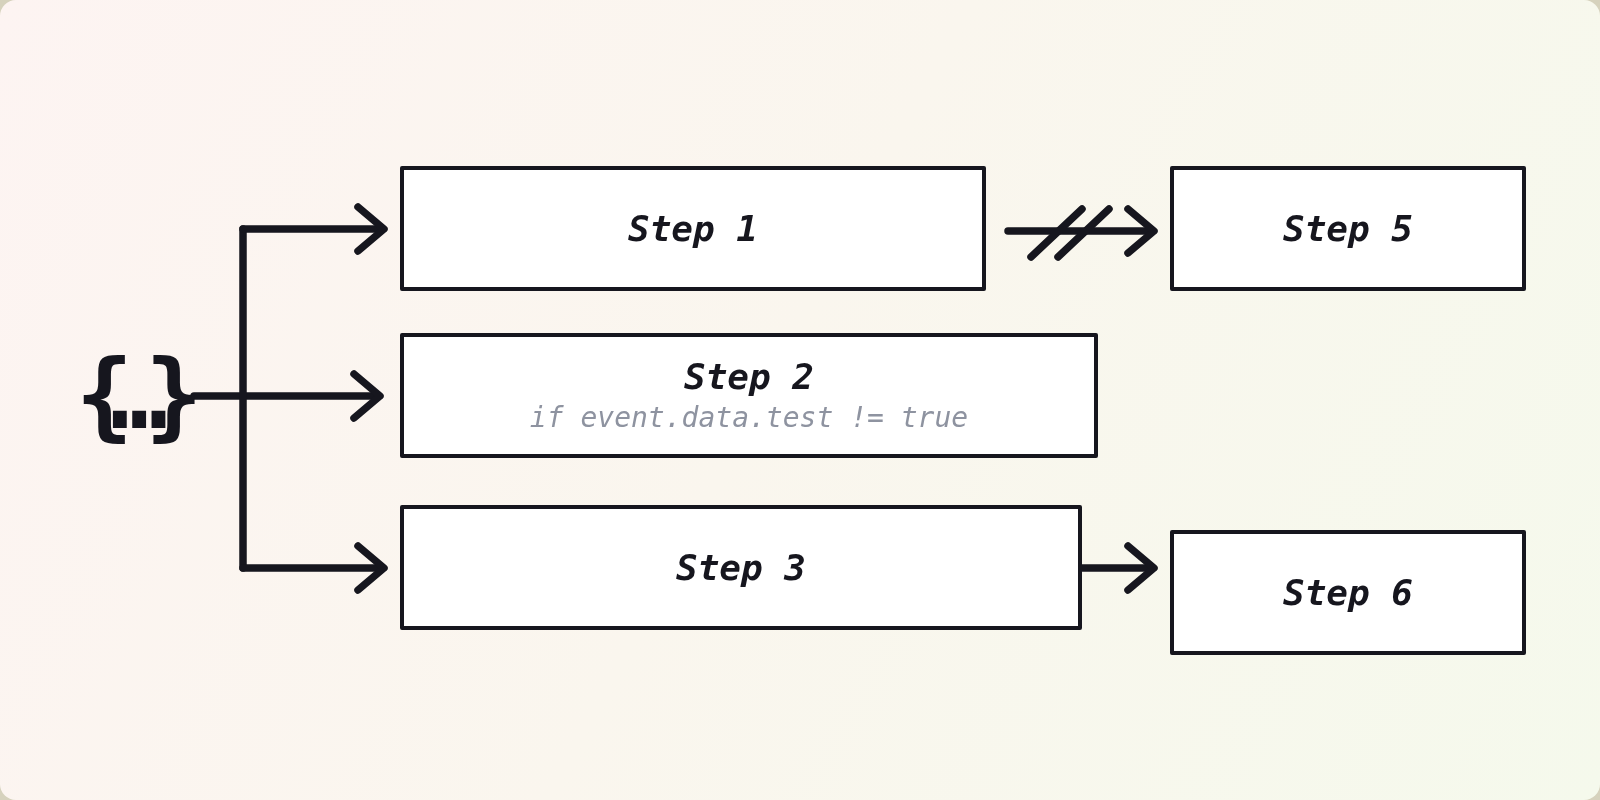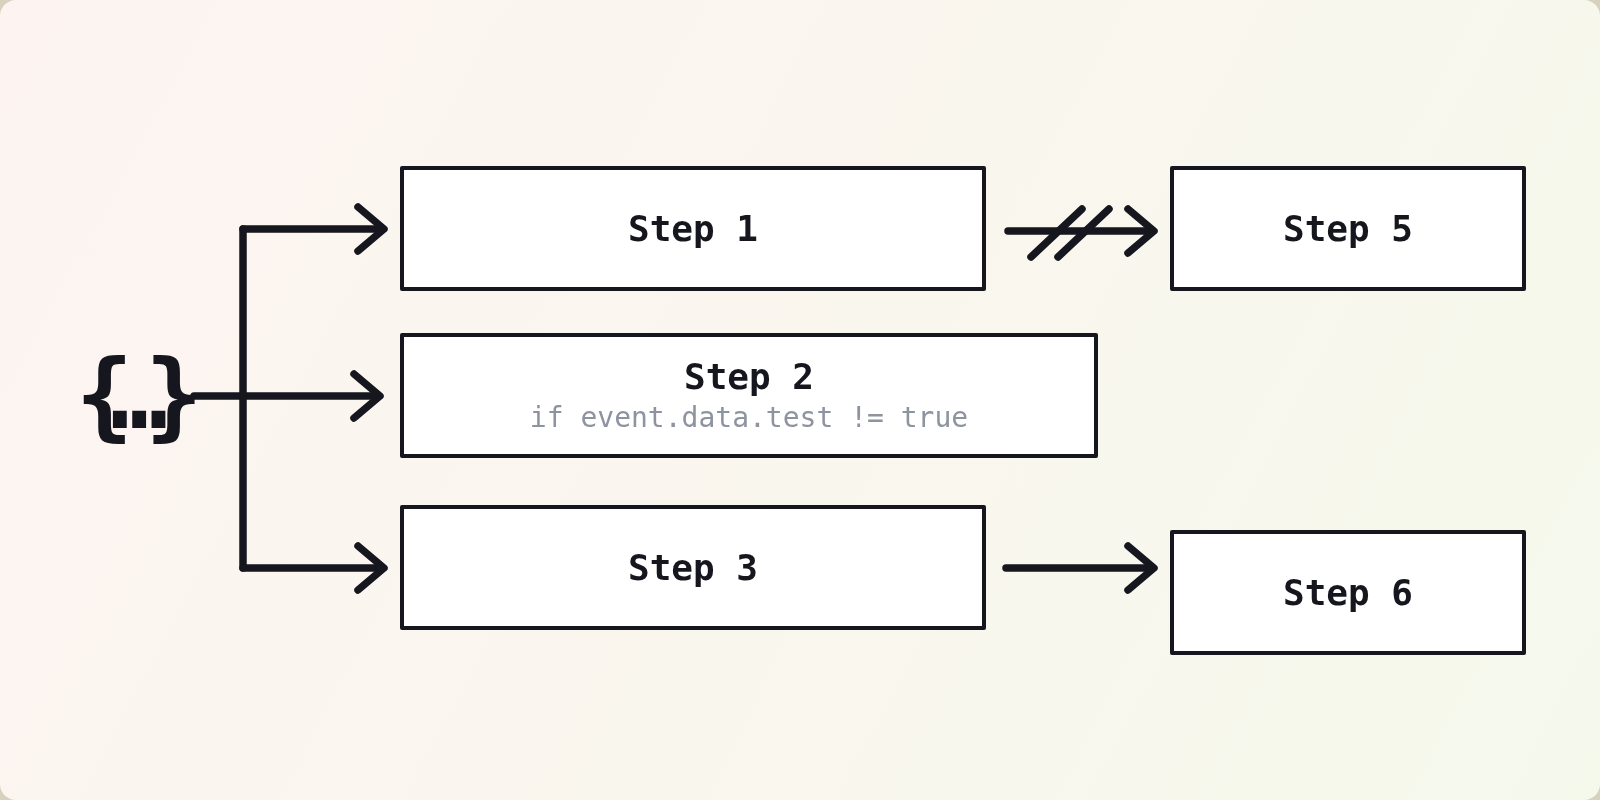--- a/index.html
+++ b/index.html
@@ -45,38 +45,39 @@
     line-height:1;
   }
   .step-node{
     position:absolute;
     background:var(--node-bg);
     border:4px solid var(--ink);
     border-radius:2px;
     display:flex;flex-direction:column;
     align-items:center;justify-content:center;
     gap:4px;
+    font-style:italic;
   }
   .step-title{
     color:var(--ink);
     font-size:36px;font-weight:bold;
     line-height:40px;
     white-space:nowrap;
   }
   .step-subtitle{
     color:var(--subtitle);
     font-size:28px;font-weight:normal;
     line-height:34px;
     white-space:nowrap;
   }
   .step-subtitle:empty{display:none;}
   
   #node-step-1{left:400px;top:166px;width:586px;height:125px;}
   #node-step-2{left:400px;top:333px;width:698px;height:125px;}
-  #node-step-3{left:400px;top:505px;width:586px;height:125px;}
+  #node-step-3{left:400px;top:505px;width:682px;height:125px;}
   #node-step-5{left:1170px;top:166px;width:356px;height:125px;}
   #node-step-6{left:1170px;top:530px;width:356px;height:125px;}
 </style>
 </head>
 <body>
 
 <div class="canvas">
 
   <svg class="edges-svg" viewBox="0 0 1600 800" aria-hidden="true">
 

